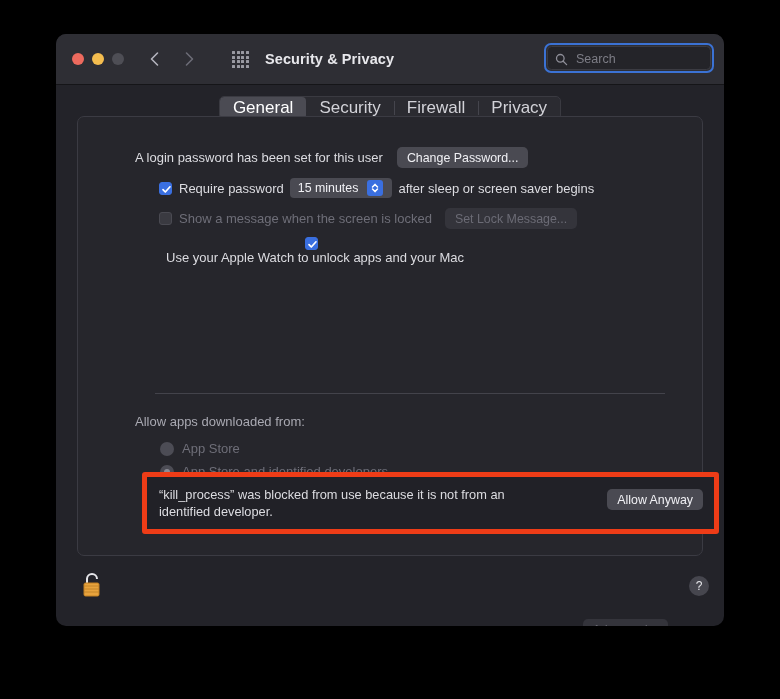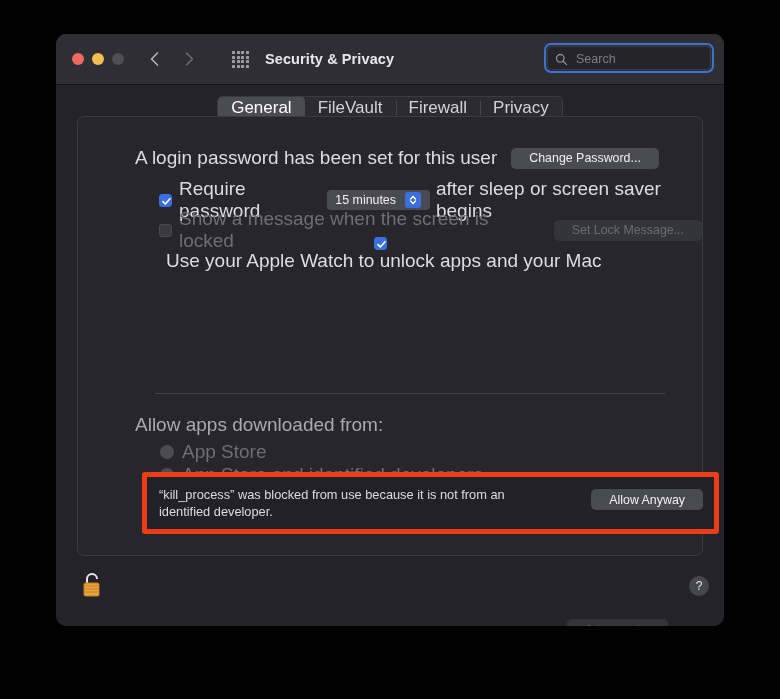--- a/index.html
+++ b/index.html
@@ -212,37 +212,37 @@
     content: "";
     position: absolute;
     left: 4px;
     top: 4px;
     width: 6px;
     height: 6px;
     border-radius: 50%;
     background: #8c8c96;
   }
 
-  .txt { font-size: 19px; color: #dcdce1; }
+  .txt { font-size: 13px; color: #dcdce1; }
   .txt.dim { color: #6e6e78; }
   .txt.mid { color: #a9a9b2; }
 
   
   .btn {
     display: inline-flex;
     align-items: center;
     justify-content: center;
     background: #4a4a52;
     color: #f0f0f4;
     border: none;
     border-radius: 5px;
     font-family: "Liberation Sans", sans-serif;
     font-size: 12.4px;
     height: 21px;
-    padding: 0 18px;
+    padding: 0 10px;
     white-space: nowrap;
   }
   .btn.disabled { background: #34343b; color: #6b6b75; }
 
   
   #sleep-popup {
     display: inline-flex;
     align-items: center;
     height: 20px;
     background: #4a4a52;
@@ -385,21 +385,21 @@
           </svg>
         </span>
         <input id="search-input" type="text" placeholder="Search" style="">
       </div>
     </div>
   </div>
 
   <div id="tabbar">
     <div id="tabs">
       <div class="tab selected">General</div>
-      <div class="tab">FileVault</div>
+      <div class="tab">Security</div>
       <div class="tab">Firewall</div>
       <div class="tab">Privacy</div>
     </div>
   </div>
 
   <div id="panel">
 
     <div class="row" style="left:57px; top:30px;">
       <span class="txt">A login password has been set for this user</span>
       <button class="btn" style="margin-left:14px;">Change Password...</button>

